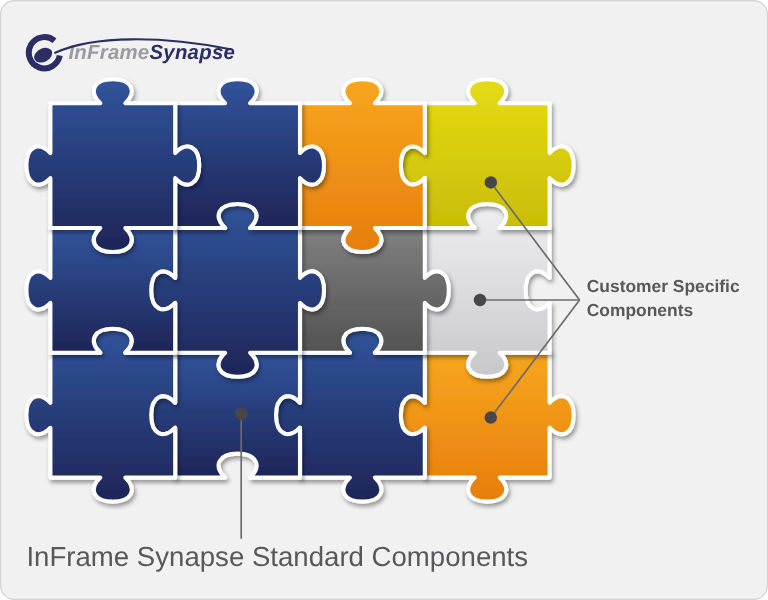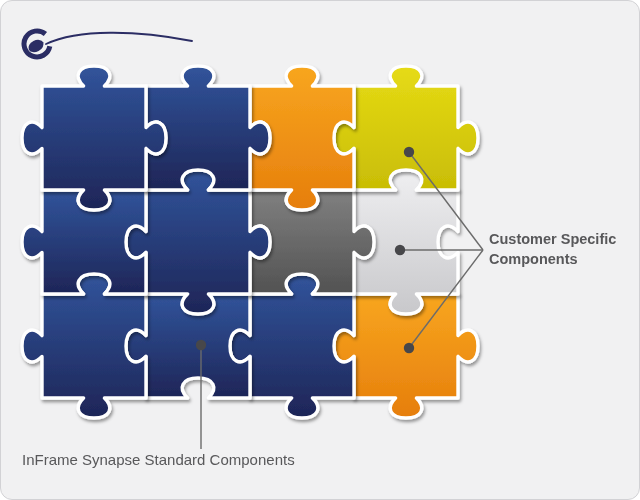--- a/index.html
+++ b/index.html
@@ -26,21 +26,21 @@
   #diagram{position:absolute;inset:0;z-index:1;}
   #diagram svg{position:absolute;left:0;top:0;}
   .label{
     position:absolute;color:#58585a;z-index:2;
   }
   .label-customer{
     left:489px;top:229px;width:148px;
     font-size:14.5px;line-height:1.38;font-weight:bold;
   }
   .label-standard{
-    left:22px;top:451px;font-size:15px;white-space:nowrap;
+    left:22px;top:451px;font-size:23px;white-space:nowrap;
   }
 </style>
 </head>
 <body>
 
 <div class="card"></div>
 
 <div id="diagram">
     <svg width="640" height="500" viewBox="0 0 640 500">
       <defs>
@@ -89,19 +89,20 @@
       <line x1="201" y1="345" x2="201" y2="449" stroke="#6b6b6b" stroke-width="1.4"></line>
       <circle cx="201" cy="345" r="5.2" fill="#47474a"></circle>
     </svg>
   </div>
 
 <div class="logo">
   <svg class="logo-icon" width="34" height="34" viewBox="0 0 34 34">
     <path d="M 25.4 7 A 13 13 0 1 0 29.8 19.3" fill="none" stroke="#2b2d64" stroke-width="5"></path>
     <ellipse cx="16" cy="19" rx="8" ry="5.6" fill="#2b2d64" transform="rotate(-27 16 19)"></ellipse>
   </svg>
+  <span class="logo-text"><span class="logo-t1">InFrame</span><span class="logo-t2">Synapse</span></span>
   <svg class="swoosh" width="152" height="24" viewBox="0 0 152 24">
     <path d="M 2 18 C 34 3, 92 4, 148 15" fill="none" stroke="#2b2d64" stroke-width="1.8" stroke-linecap="round"></path>
   </svg>
 </div>
 
 <div class="label label-customer">Customer Specific Components</div>
 <div class="label label-standard">InFrame Synapse Standard Components</div>
 
 </body></html>

